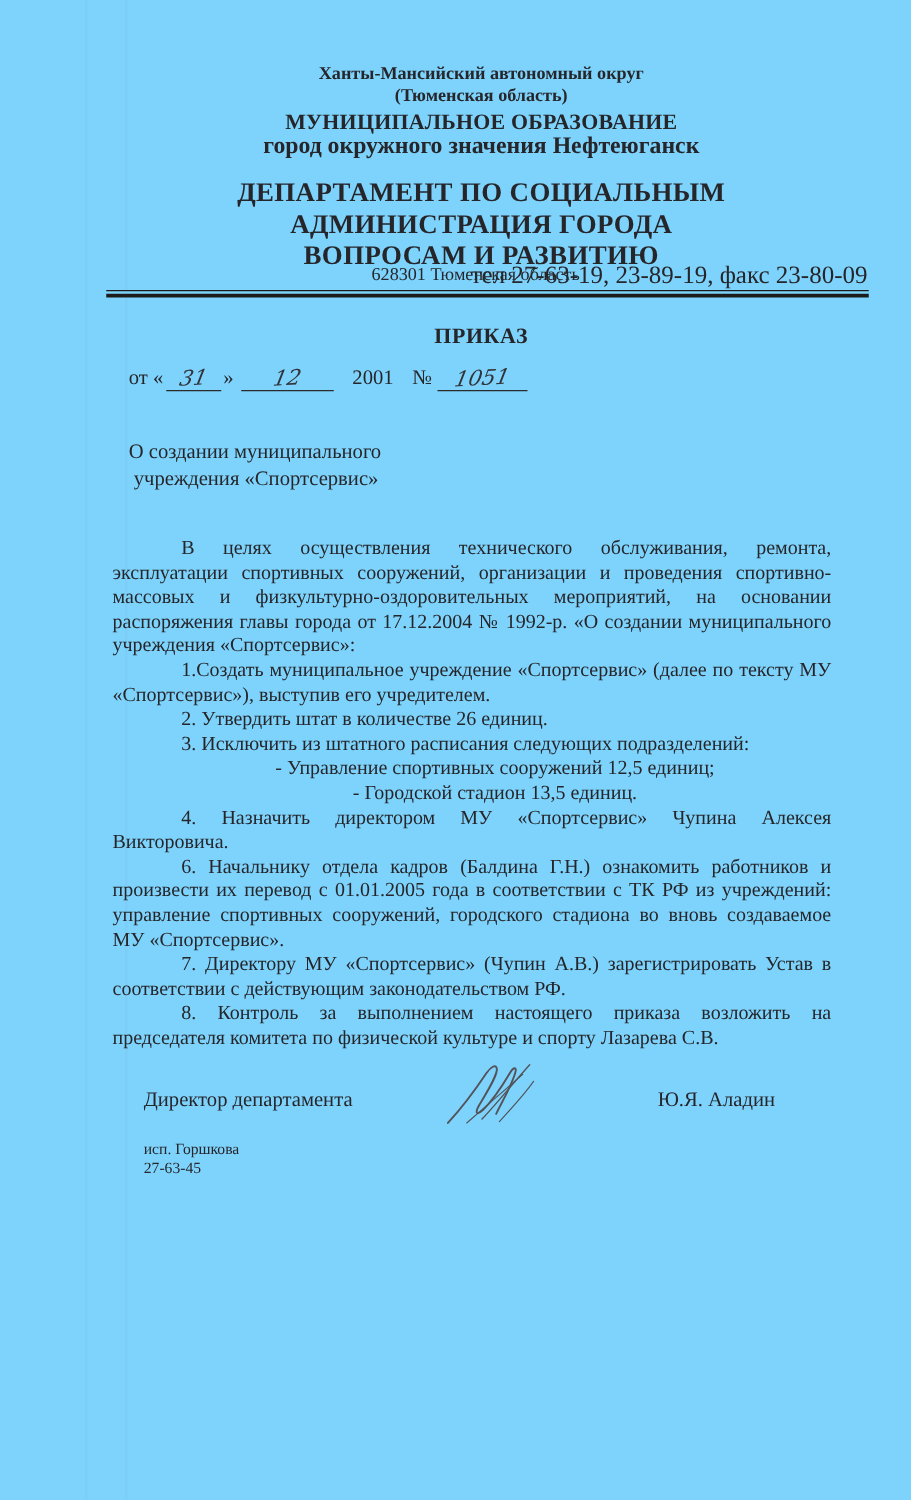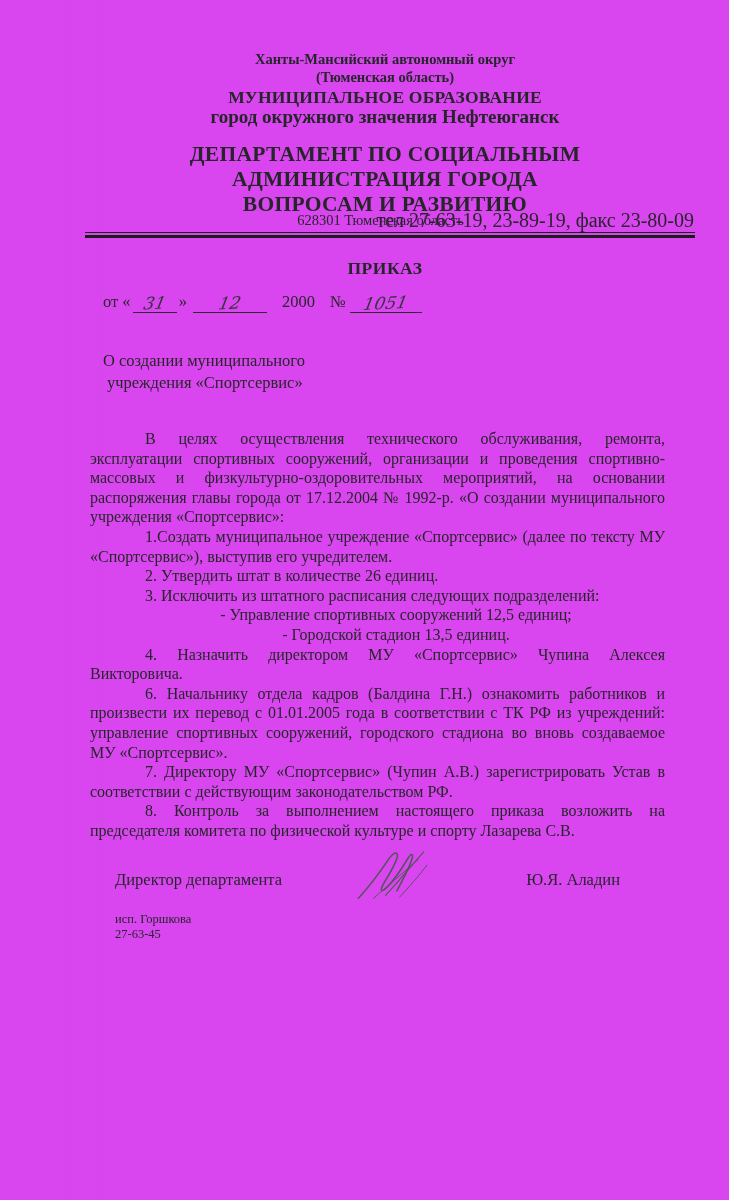--- a/index.html
+++ b/index.html
@@ -1,20 +1,20 @@
 <!DOCTYPE html>
 <html><head>
 <meta charset="utf-8">
 <style>
   html,body{margin:0;padding:0;background:#e9e9e9;}
   .page{
     position:relative;
     width:729px;height:1200px;
     margin:0 auto;
-    background:#d946ef;
+    background:#7dd3fc;
     font-family:"Liberation Serif", serif;
     color:#26262a;
     overflow:hidden;
   }
   
   .scan-streak{position:absolute;top:0;height:1200px;width:2px;background:rgba(110,110,110,0.04);}
   .streak-a{left:68px;}
   .streak-b{left:100px;}
 
   
@@ -71,21 +71,21 @@
 
   <div class="address-row">
     <div>628301 Тюменская область</div>
     <div class="phones">тел 27-63-19, 23-89-19, факс 23-80-09</div>
   </div>
 
   <div class="rule"></div>
 
   <div class="order-title">ПРИКАЗ</div>
   <div class="date-line">
-    <span>от «</span><span class="slot slot-day"><span class="hand">31</span></span><span>»</span><span class="slot slot-month"><span class="hand">12</span></span><span class="yr">2000</span><span class="numsign">№</span><span class="slot slot-num"><span class="hand">1051</span></span>
+    <span>от «</span><span class="slot slot-day"><span class="hand">31</span></span><span>»</span><span class="slot slot-month"><span class="hand">12</span></span><span class="yr">2001</span><span class="numsign">№</span><span class="slot slot-num"><span class="hand">1051</span></span>
   </div>
 
   <div class="subject">
     <div>О создании  муниципального</div>
     <div class="l2">учреждения «Спортсервис»</div>
   </div>
 
   <div class="body-text">
     <p>В целях осуществления технического обслуживания, ремонта, эксплуатации спортивных сооружений, организации и проведения спортивно-массовых и физкультурно-оздоровительных мероприятий, на основании распоряжения главы города от 17.12.2004  № 1992-р. «О создании муниципального учреждения «Спортсервис»:</p>
     <p>1.Создать муниципальное учреждение «Спортсервис» (далее по тексту МУ «Спортсервис»), выступив его учредителем.</p>

